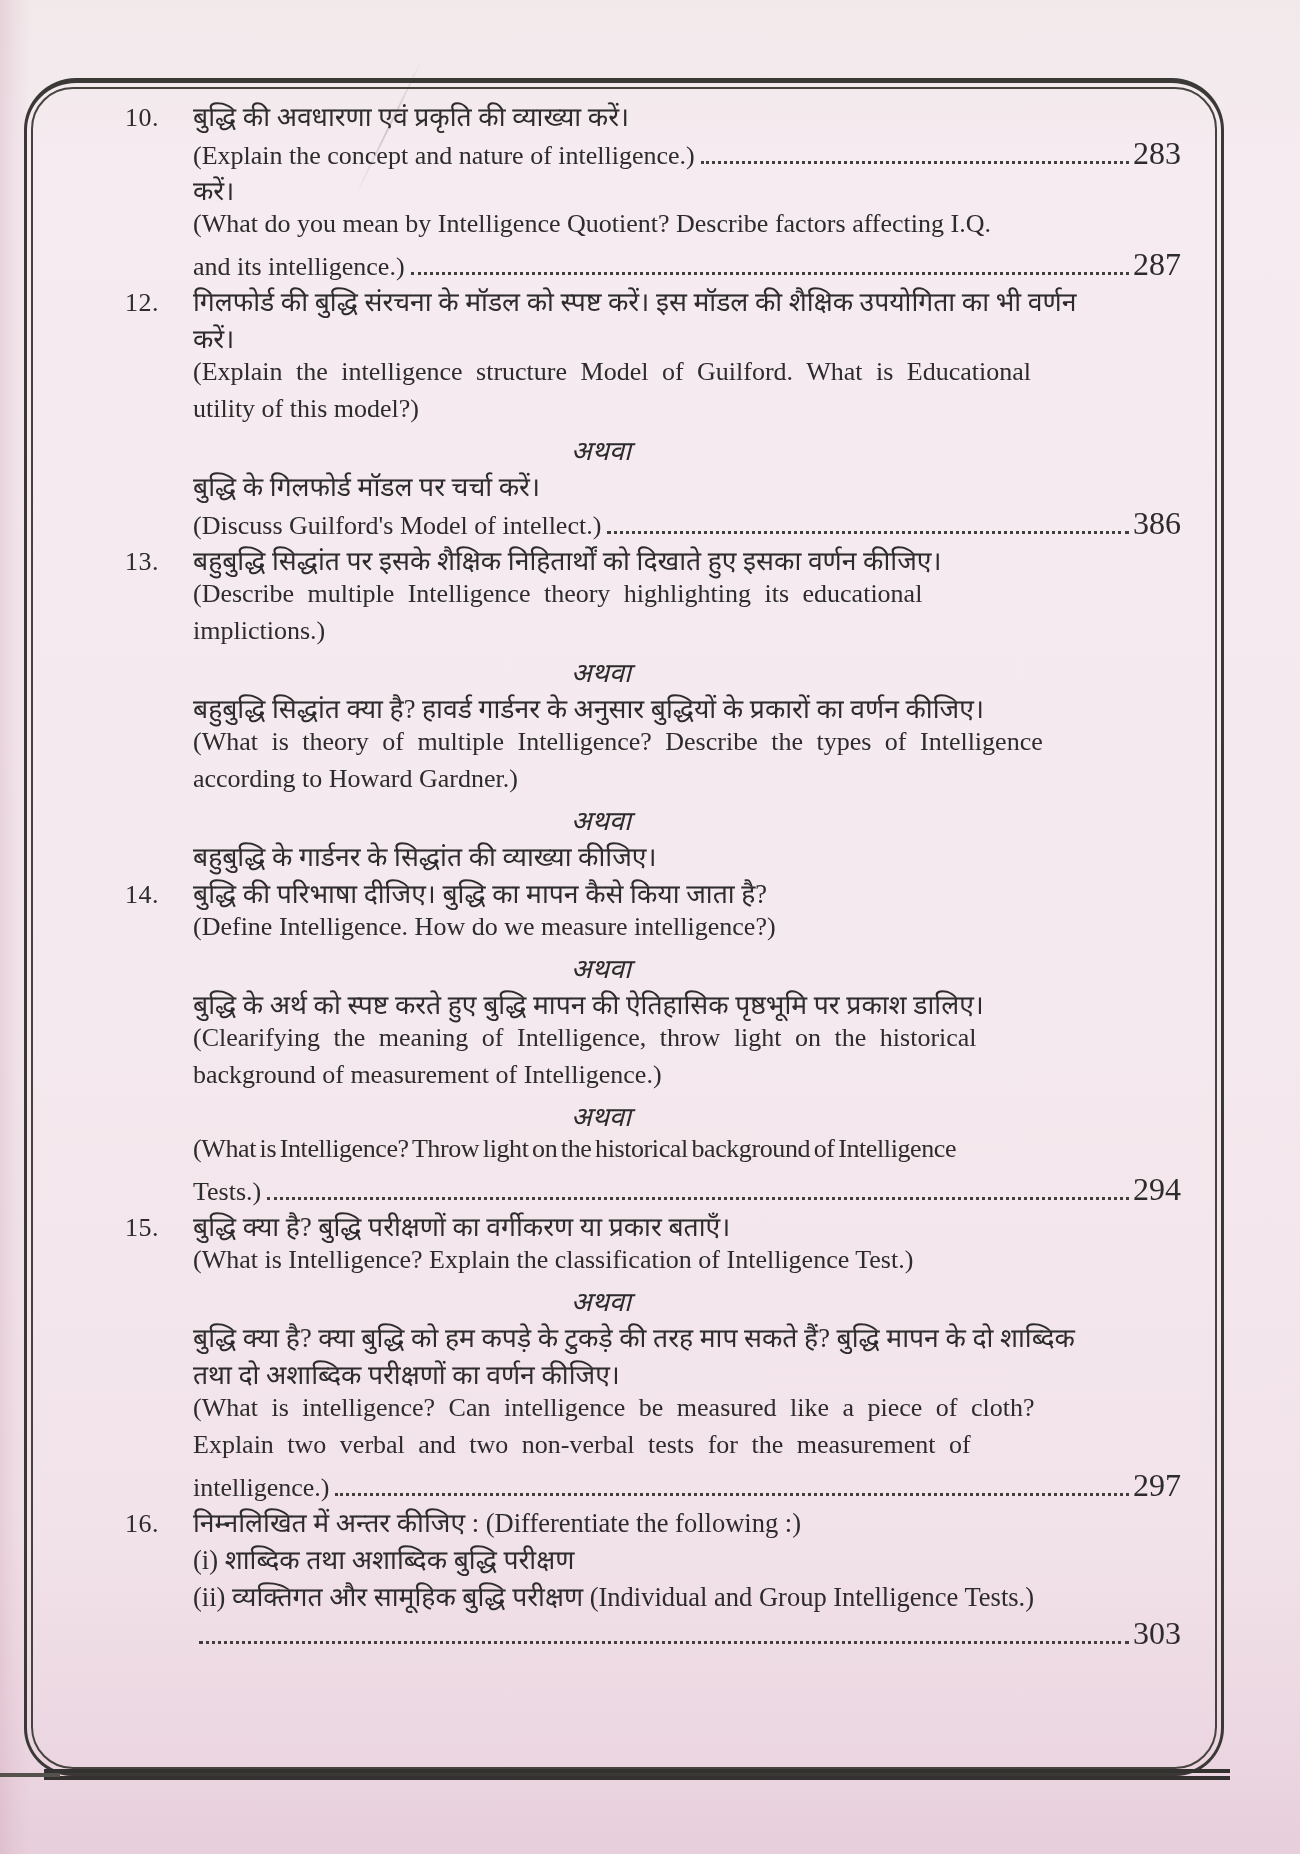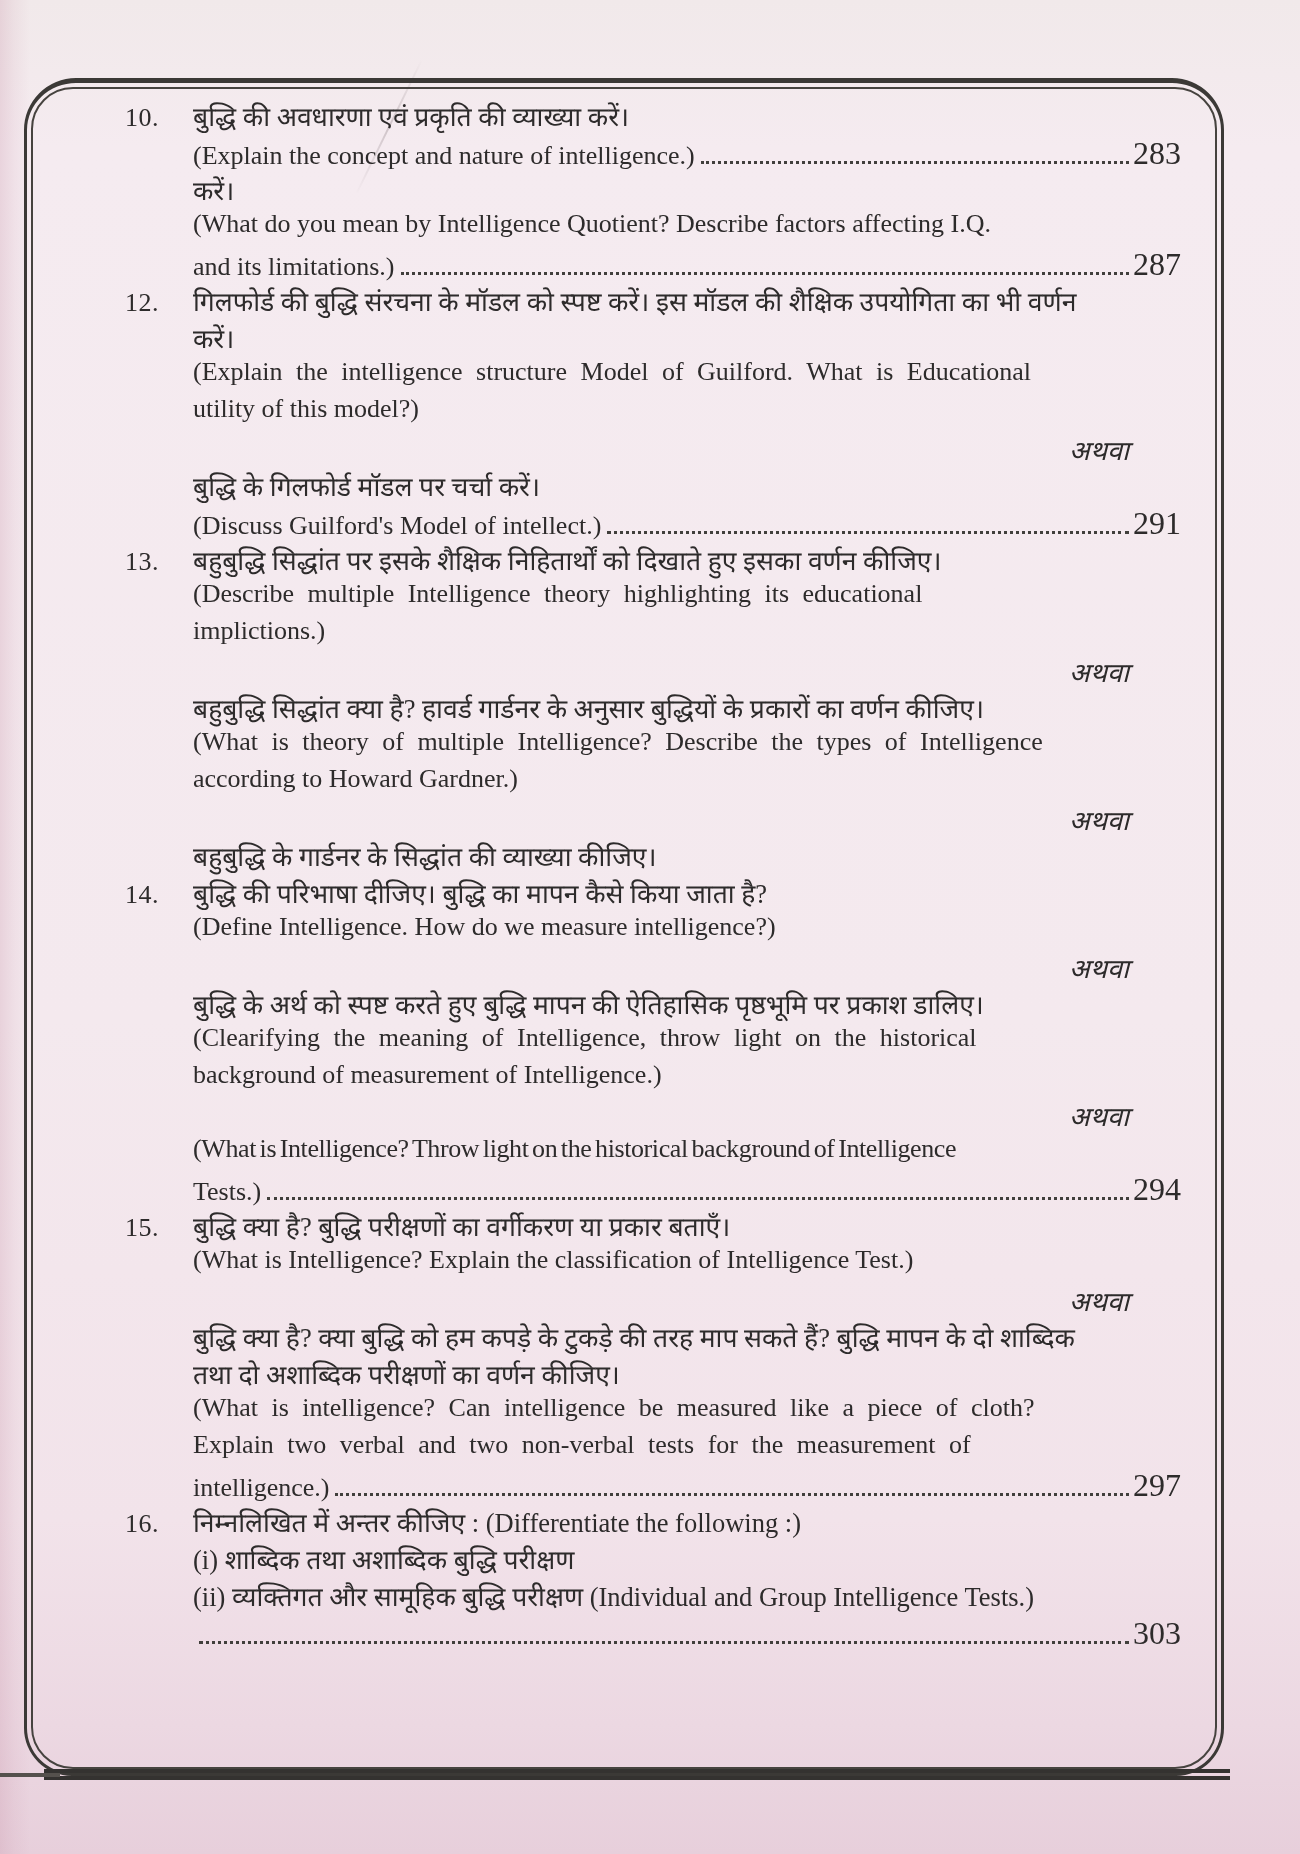--- a/index.html
+++ b/index.html
@@ -41,21 +41,21 @@
   }
   .num{
     flex:0 0 68px;font-size:26px;letter-spacing:.5px;color:#2d2b2b;
   }
   .txt{
     font-size:26px;white-space:nowrap;text-align:right;
   }
   .row.hi .txt{font-size:26.5px;}
   .row.or{justify-content:center;}
   .row.or .txt{
-    flex:1;font-style:italic;font-size:27px;
+    flex:1;text-align:center;font-style:italic;font-size:27px;
     transform:translateX(-52px);
   }
   .row.w .txt{word-spacing:7px;}
   .row.t .txt{word-spacing:-2.5px;letter-spacing:-.4px;}
   .dots{
     flex:1 1 auto;min-width:28px;height:0;
     border-bottom:3.4px dotted #413f3c;
     margin:0 4px 3px 6px;
   }
   .pg{font-size:32px;color:#2d2b2b;}
@@ -80,21 +80,21 @@
         <div class="row hi">
           <span class="num"></span>
           <span class="txt">करें।</span>
         </div>
         <div class="row en">
           <span class="num"></span>
           <span class="txt">(What do you mean by Intelligence Quotient? Describe factors affecting I.Q.</span>
         </div>
         <div class="row en">
           <span class="num"></span>
-          <span class="txt">and its limitations.)</span>
+          <span class="txt">and its intelligence.)</span>
           <span class="dots"></span>
           <span class="pg">287</span>
         </div>
         <div class="row hi">
           <span class="num">12.</span>
           <span class="txt">गिलफोर्ड की बुद्धि संरचना के मॉडल को स्पष्ट करें। इस मॉडल की शैक्षिक उपयोगिता का भी वर्णन</span>
         </div>
         <div class="row hi">
           <span class="num"></span>
           <span class="txt">करें।</span>
@@ -111,21 +111,21 @@
           <span class="txt">अथवा</span>
         </div>
         <div class="row hi">
           <span class="num"></span>
           <span class="txt">बुद्धि के गिलफोर्ड मॉडल पर चर्चा करें।</span>
         </div>
         <div class="row en">
           <span class="num"></span>
           <span class="txt">(Discuss Guilford's Model of intellect.) </span>
           <span class="dots"></span>
-          <span class="pg">291</span>
+          <span class="pg">386</span>
         </div>
         <div class="row hi">
           <span class="num">13.</span>
           <span class="txt">बहुबुद्धि सिद्धांत पर इसके शैक्षिक निहितार्थों को दिखाते हुए इसका वर्णन कीजिए।</span>
         </div>
         <div class="row en w">
           <span class="num"></span>
           <span class="txt">(Describe multiple Intelligence theory highlighting its educational</span>
         </div>
         <div class="row en">

